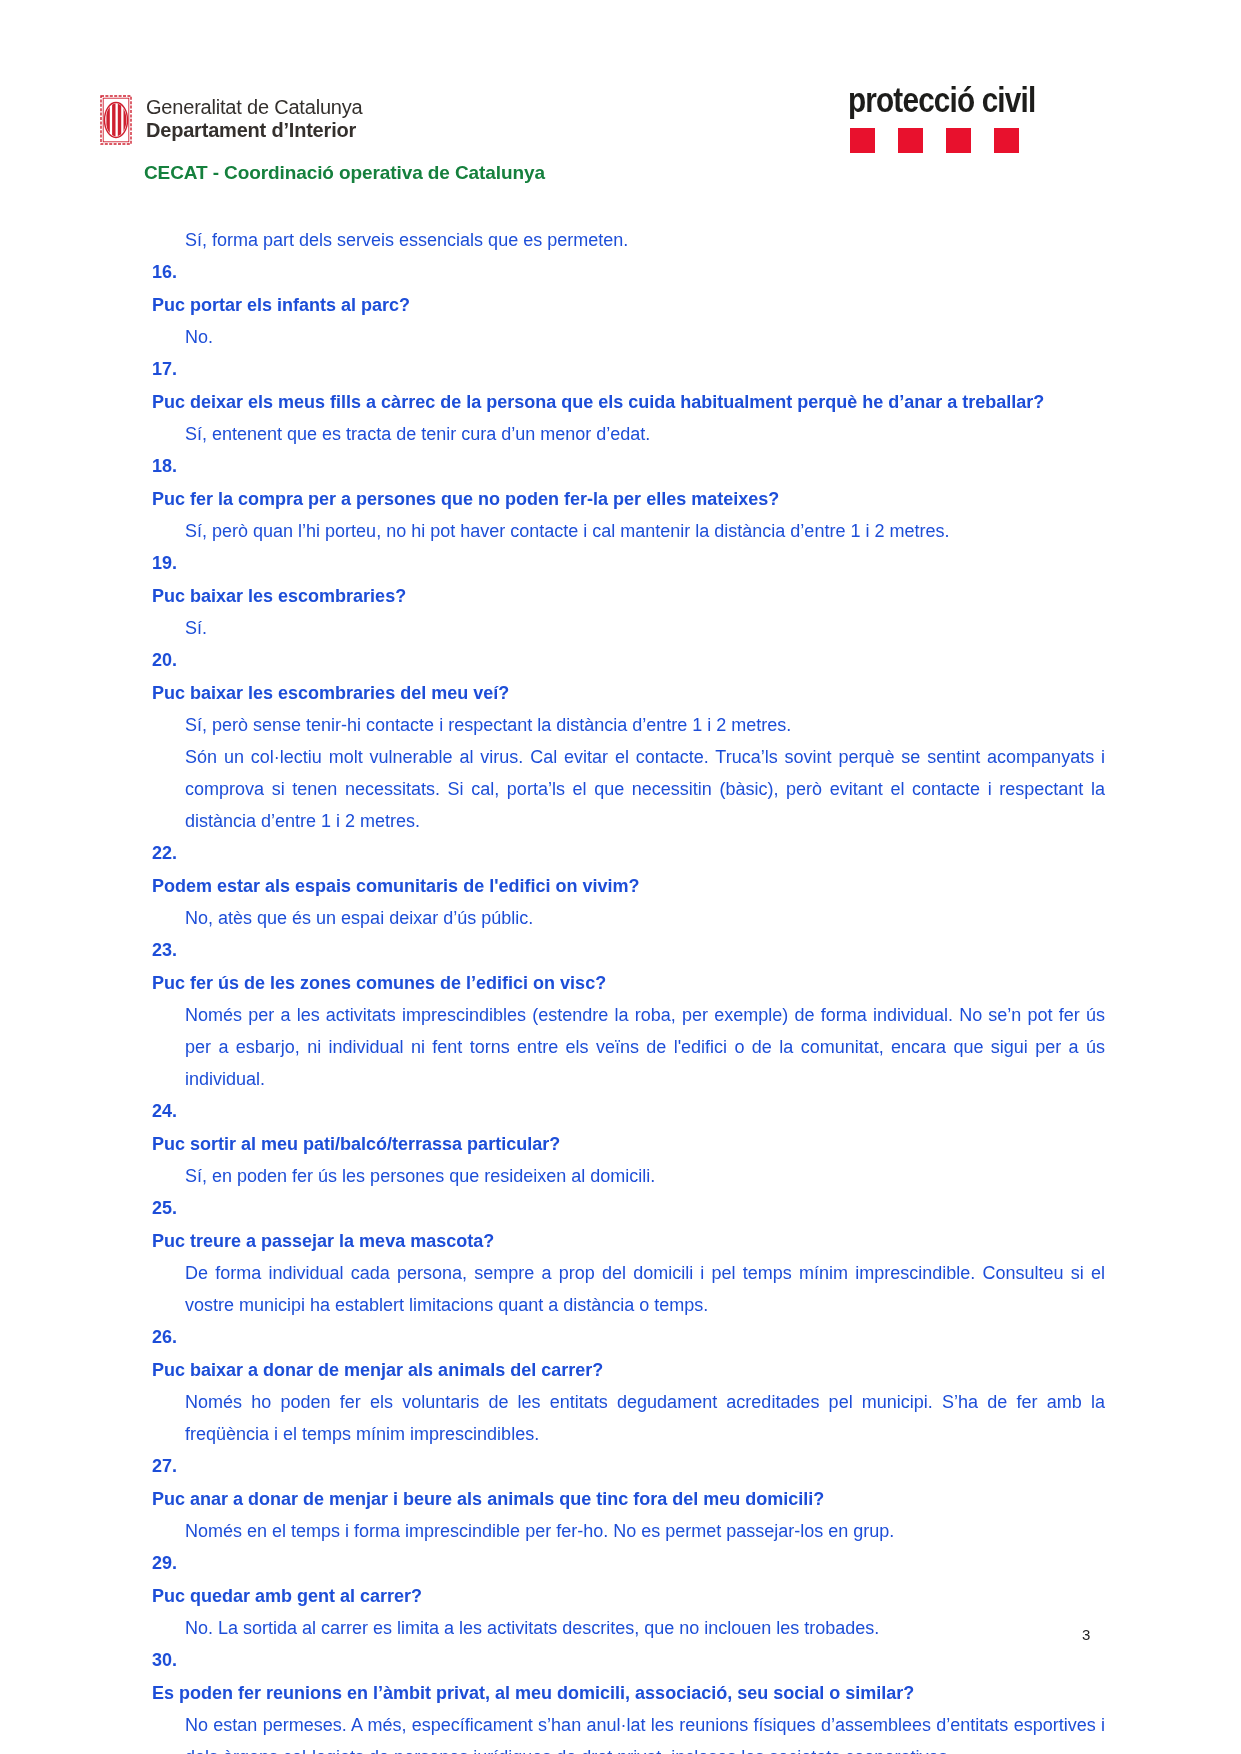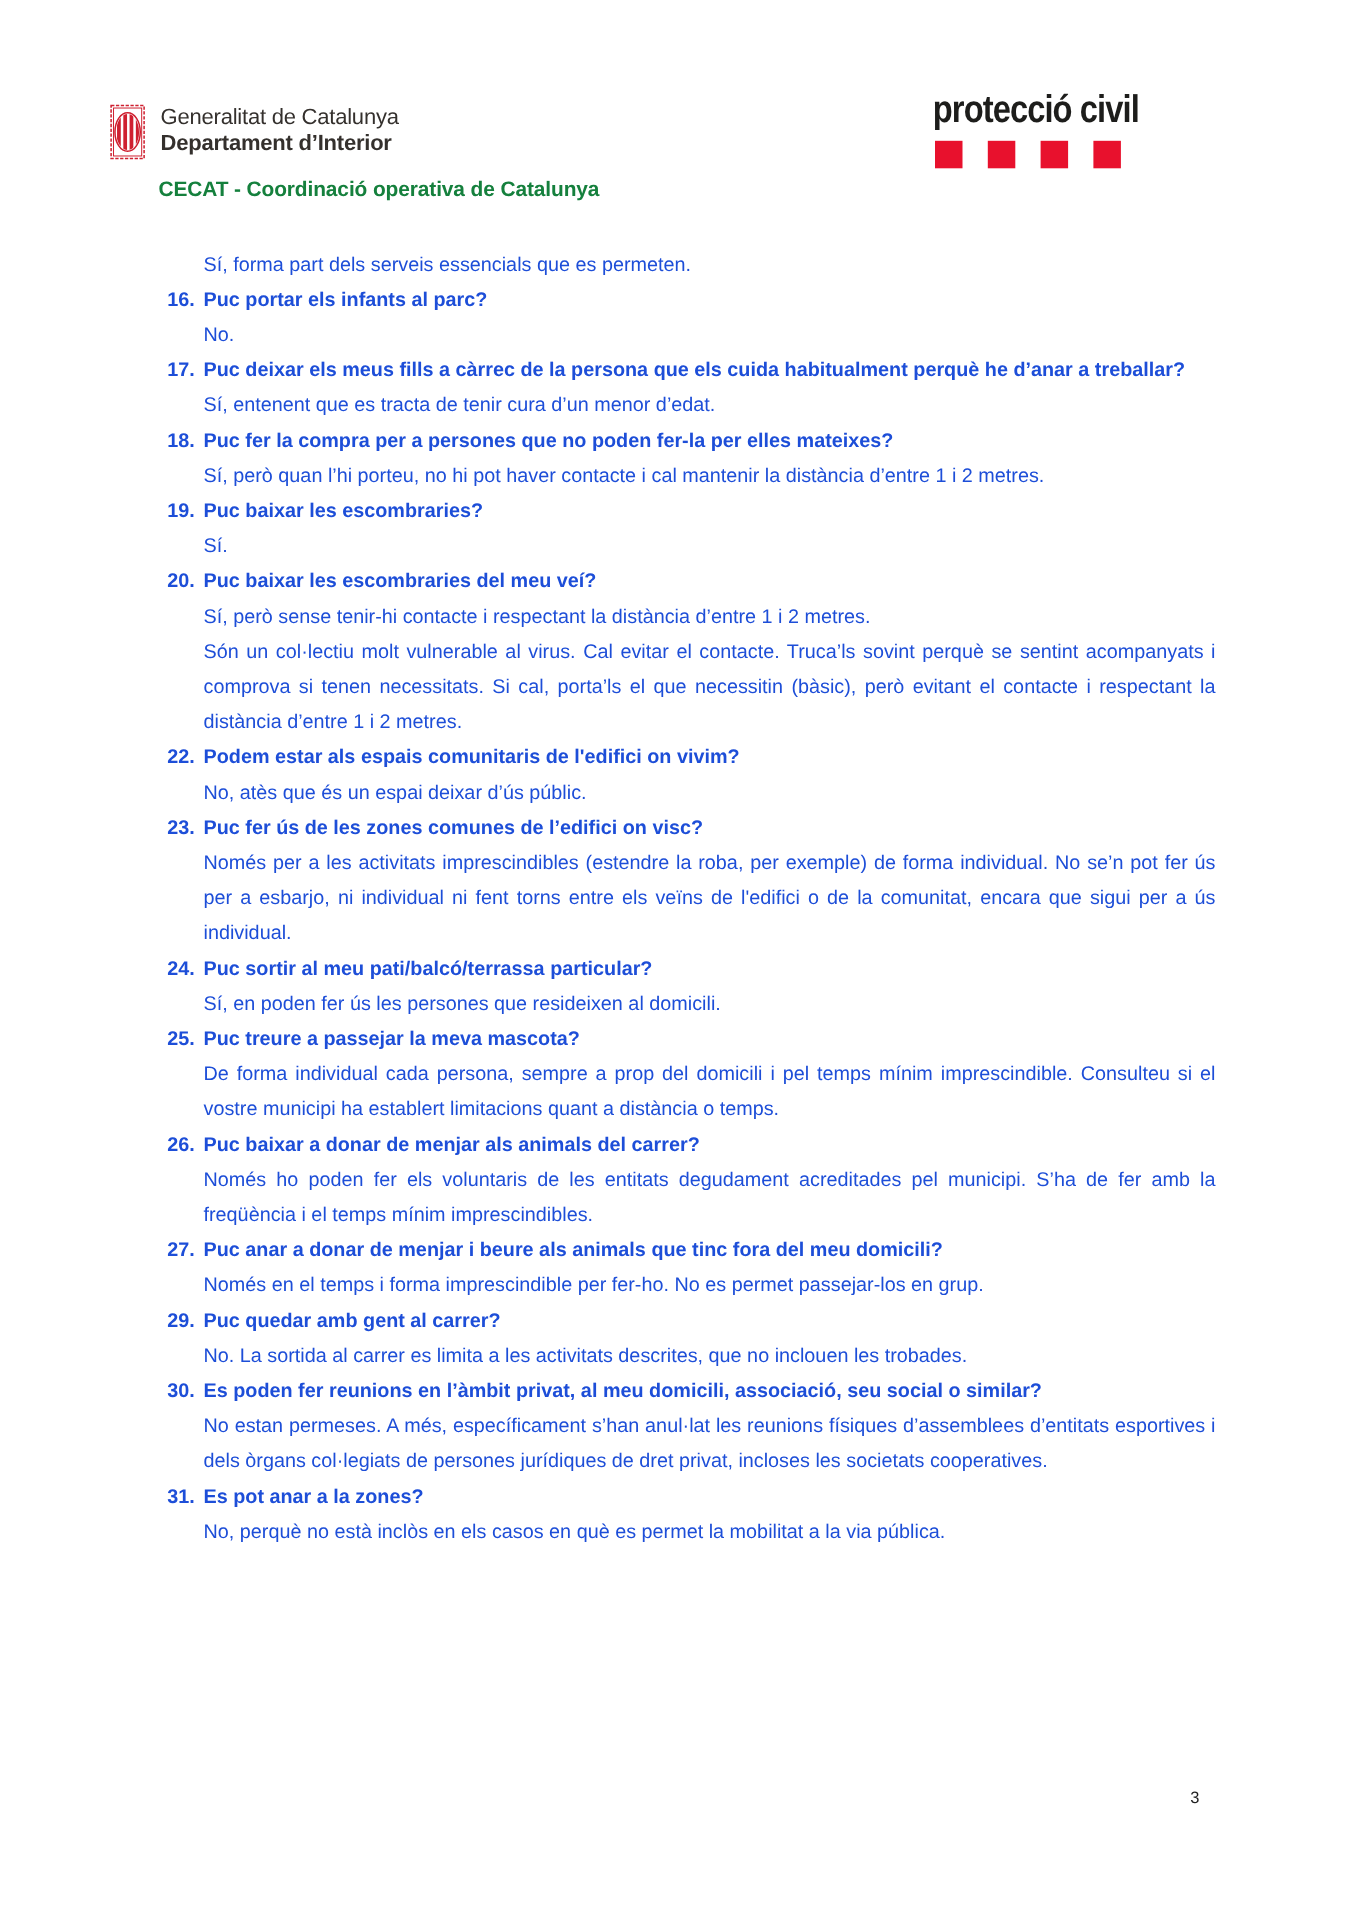--- a/index.html
+++ b/index.html
@@ -24,21 +24,21 @@
     font-size:35px; font-weight:700; color:#1d1d1b;
     letter-spacing:-1px; transform:scaleX(0.85); transform-origin:left top;
     white-space:nowrap;
   }
   .pc-squares { position:absolute; left:850px; top:128px; display:flex; gap:23px; }
   .pc-squares span { width:25px; height:25px; display:block; }
 
   
   .content { position:absolute; left:152px; top:224px; width:953px; font-size:18px; line-height:32px; color:#1d4ed8; }
   .intro-answer { margin-left:33px; text-align:justify; }
-  .faq-item .q-row { display:flex; }
+  .faq-item .q-row { display:flex;flex-direction:column; }
   .q-num { flex:0 0 33px; font-weight:700; }
   .q-text { flex:1; font-weight:700; text-align:justify; }
   .a-row { margin-left:33px; text-align:justify; }
 
   
   .page-num { position:absolute; left:1082px; top:1626px; font-size:15px; color:#1f1f1f; }
 </style>
 </head>
 <body>
 

